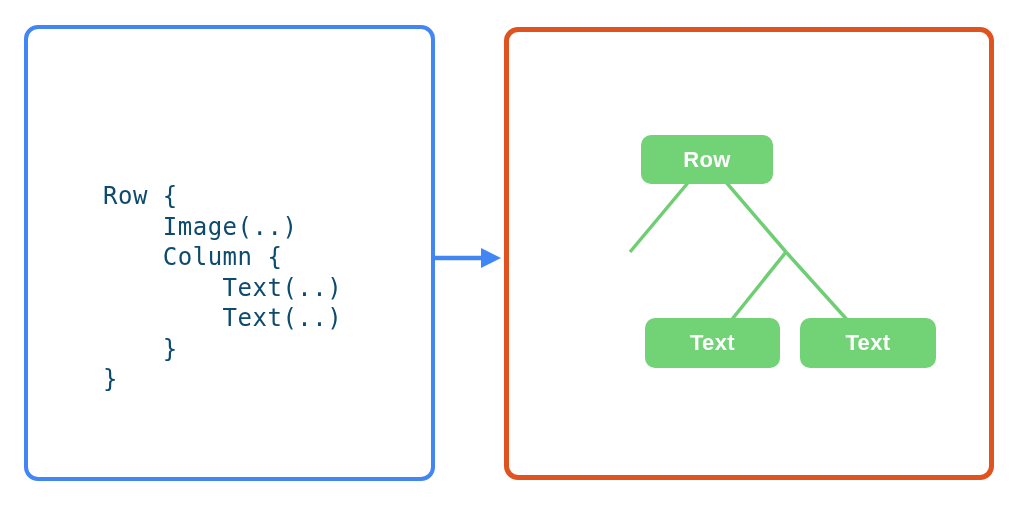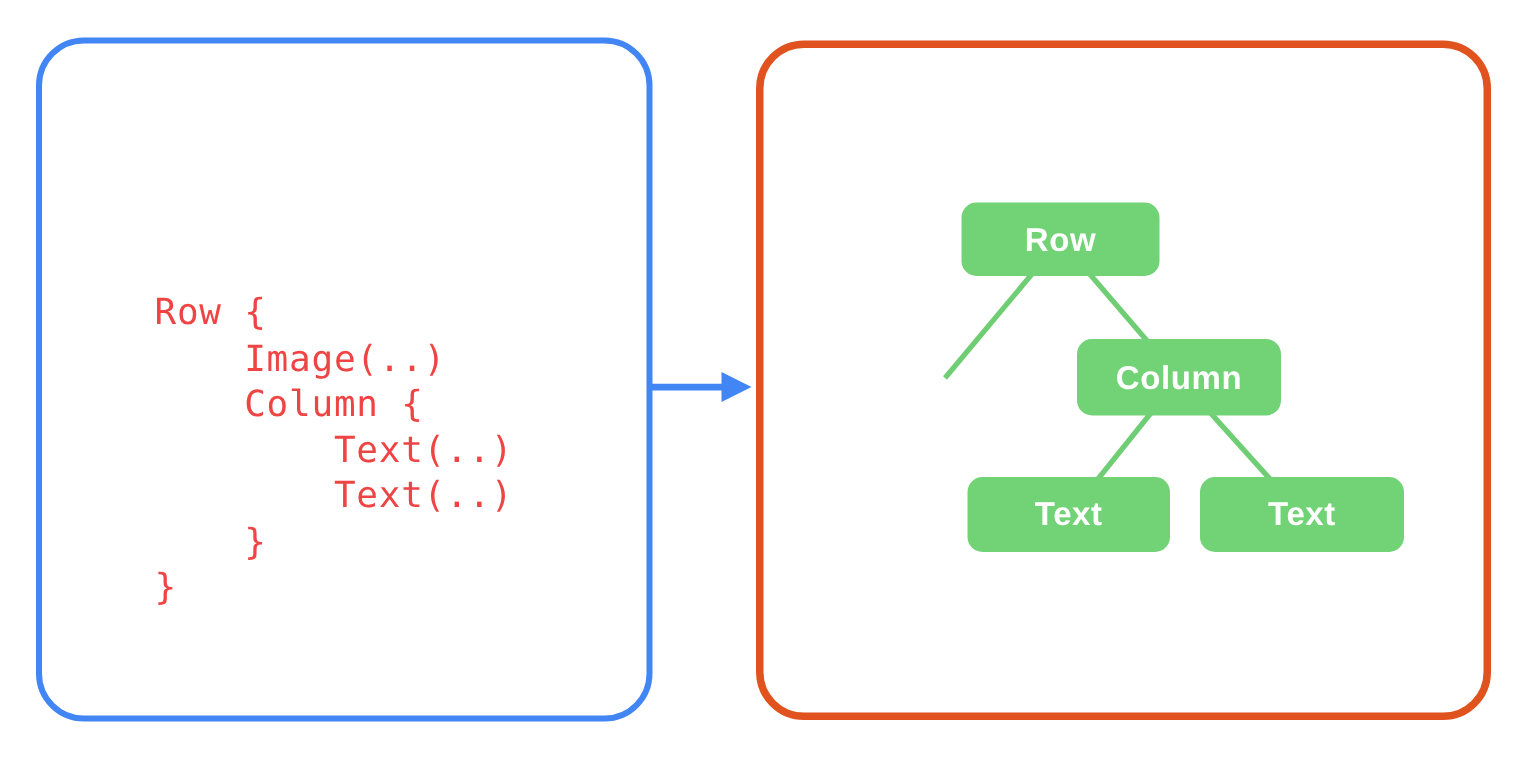--- a/index.html
+++ b/index.html
@@ -14,44 +14,44 @@
   .canvas {
     position: relative;
     width: 1014px;
     height: 506px;
     background: #ffffff;
   }
   .panel {
     position: absolute;
     background: #ffffff;
     box-sizing: border-box;
-    border-radius: 32px;
+    border-radius: 14px;
   }
   .panel.code-panel {
     left: 24px;
     top: 25px;
     width: 411px;
     height: 456px;
     border: 4px solid #4285F4;
   }
   .panel.tree-panel {
     left: 504px;
     top: 27px;
     width: 490px;
     height: 453px;
     border: 5px solid #E0531F;
   }
   .code-block {
     position: absolute;
     left: 75px;
-    top: 164px;
+    top: 152px;
     font-family: "DejaVu Sans Mono", "Liberation Mono", monospace;
     font-size: 24px;
     line-height: 30.5px;
-    color: #ef4444;
+    color: #0c4a6e;
     letter-spacing: 0.5px;
   }
   .code-line {
     white-space: pre;
   }
   .arrow-svg {
     position: absolute;
     left: 433px;
     top: 244px;
     width: 72px;
@@ -106,18 +106,17 @@
   </svg>
 
   <div class="panel tree-panel">
     <svg class="edges-svg" viewBox="0 0 480 443">
       <line x1="198" y1="128" x2="121" y2="220" stroke-width="3.5" stroke="#6FCE74"></line>
       <line x1="198" y1="128" x2="277" y2="220" stroke-width="3.5" stroke="#6FCE74"></line>
       <line x1="277" y1="220" x2="204" y2="311" stroke-width="3.5" stroke="#6FCE74"></line>
       <line x1="277" y1="220" x2="359" y2="311" stroke-width="3.5" stroke="#6FCE74"></line>
     </svg>
     <div class="tree-node node-row">Row</div>
-    <div class="tree-node node-column">Column</div>
     <div class="tree-node node-text1">Text</div>
     <div class="tree-node node-text2">Text</div>
   </div>
 
 </div>
 
 </body></html>

